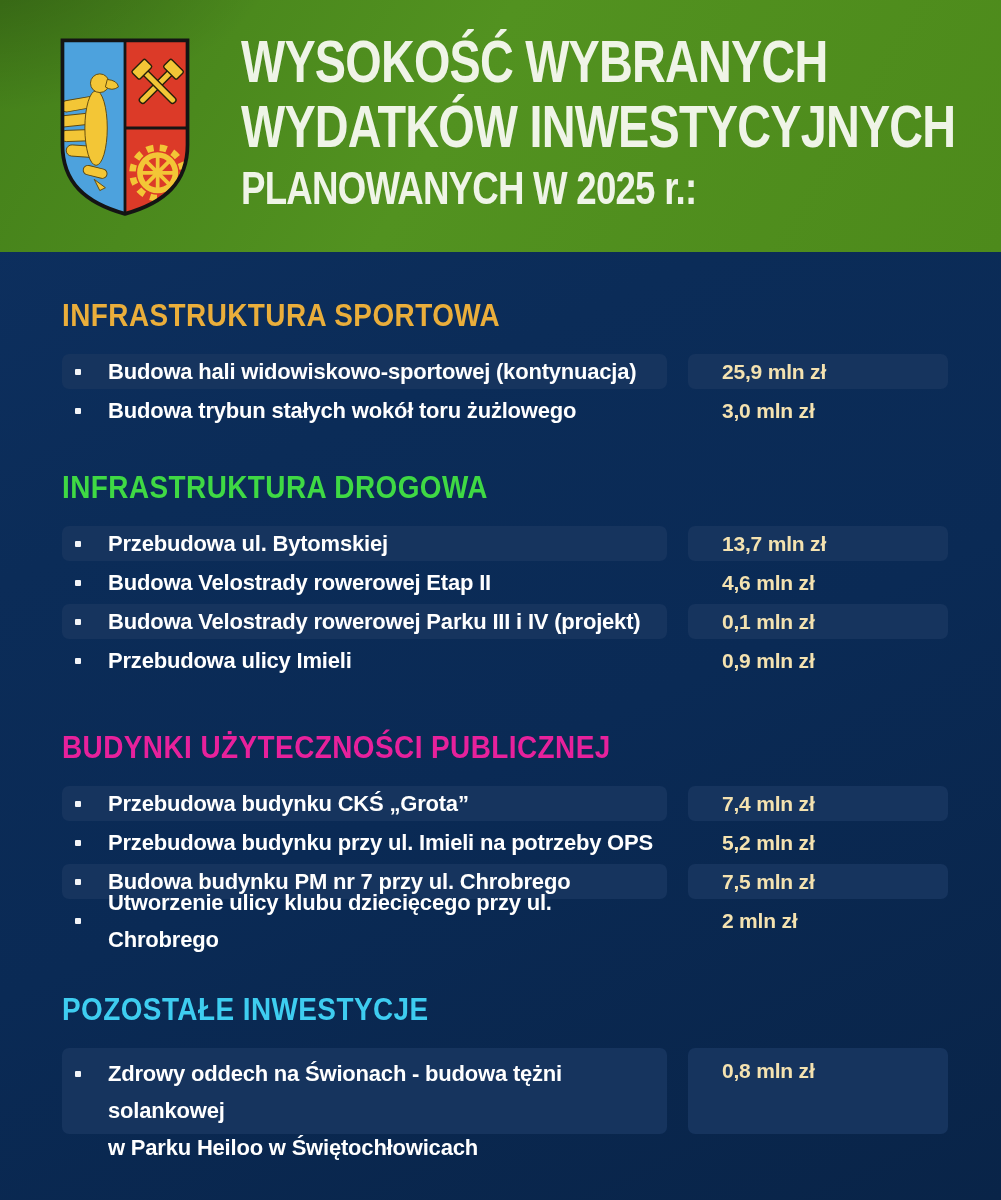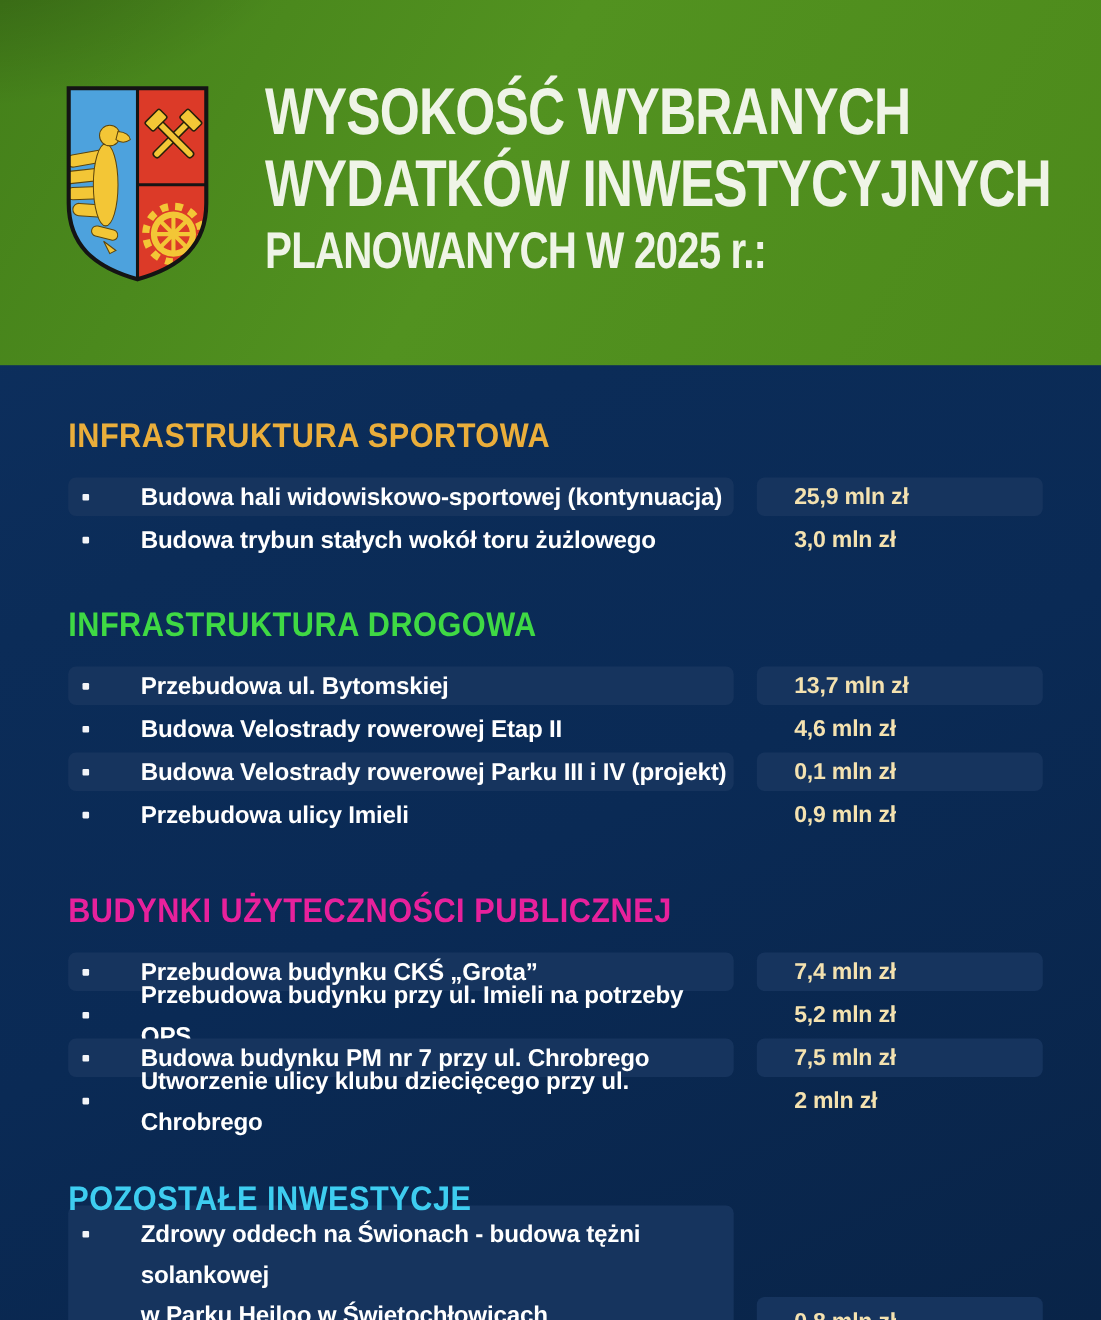--- a/index.html
+++ b/index.html
@@ -6,21 +6,21 @@
   *{box-sizing:border-box;}
   .page{
     position:relative;
     width:1001px;height:1200px;
     font-family:"Liberation Sans",sans-serif;
     background:linear-gradient(155deg,#0e3162 0%,#0b2c58 35%,#0a2a55 60%,#092448 100%);
     overflow:hidden;
   }
   
   .header{
-    height:332px;
+    height:252px;
     background:
       radial-gradient(600px 300px at -5% -20%, rgba(0,0,0,.28), rgba(0,0,0,0) 55%),
       linear-gradient(120deg,#44801a 0%,#529220 45%,#4d8a1b 100%);
     display:flex;align-items:center;
     padding-left:55px;
   }
   .crest{width:140px;height:188px;flex:0 0 auto;margin-top:4px;}
   .titles{margin-left:46px;margin-top:-6px;}
   .title-big{
     color:var(--title-text,#eff4e7);
@@ -39,21 +39,21 @@
   .section-title{
     margin:0;
     font-size:31px;font-weight:bold;line-height:36px;
     letter-spacing:.5px;white-space:nowrap;
     transform:scaleX(.9);transform-origin:0 50%;
   }
   .rows{margin-top:20px;}
   .row{display:flex;height:35px;margin-bottom:4px;}
   .row-label-box{
     flex:0 0 605px;display:flex;align-items:center;
-    padding-left:13px;border-radius:7px;gap:20px;
+    padding-left:13px;border-radius:7px;
   }
   .row-gap{flex:0 0 21px;}
   .row-value-box{
     flex:0 0 260px;display:flex;align-items:center;
     padding-left:34px;border-radius:7px;
   }
   .row.highlight .row-label-box,
   .row.highlight .row-value-box{background:var(--row-bar,#16345e);}
   .bullet{
     width:6px;height:6px;background:#f2f4f8;flex:0 0 auto;
@@ -62,21 +62,21 @@
   .label{
     color:var(--label-text,#ffffff);
     font-size:22px;font-weight:bold;letter-spacing:-.2px;
     white-space:pre-line;line-height:37px;
   }
   .value{
     color:var(--value-text,#f4e2b0);
     font-size:21px;font-weight:bold;letter-spacing:-.2px;
   }
   
-  .row.tall{height:86px;align-items:flex-end;}
+  .row.tall{height:86px;}
   .row.tall .row-label-box{align-items:flex-start;padding-top:7px;}
   .row.tall .bullet{margin-top:16px;}
   .row.tall .row-value-box{align-items:flex-start;padding-top:11px;}
   
   .section:nth-of-type(1){margin-top:46px;}
   .section:nth-of-type(2){margin-top:42px;}
   .section:nth-of-type(3){margin-top:52px;}
   .section:nth-of-type(4){margin-top:54px;}
 </style>
 </head>

